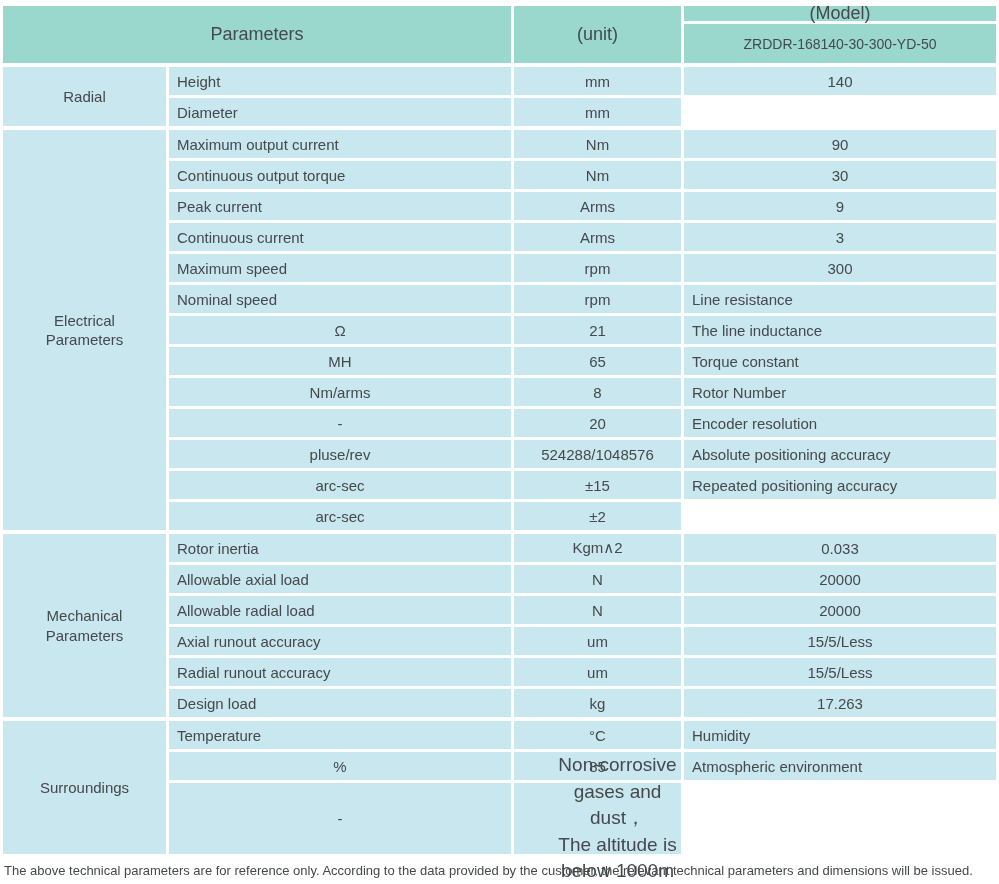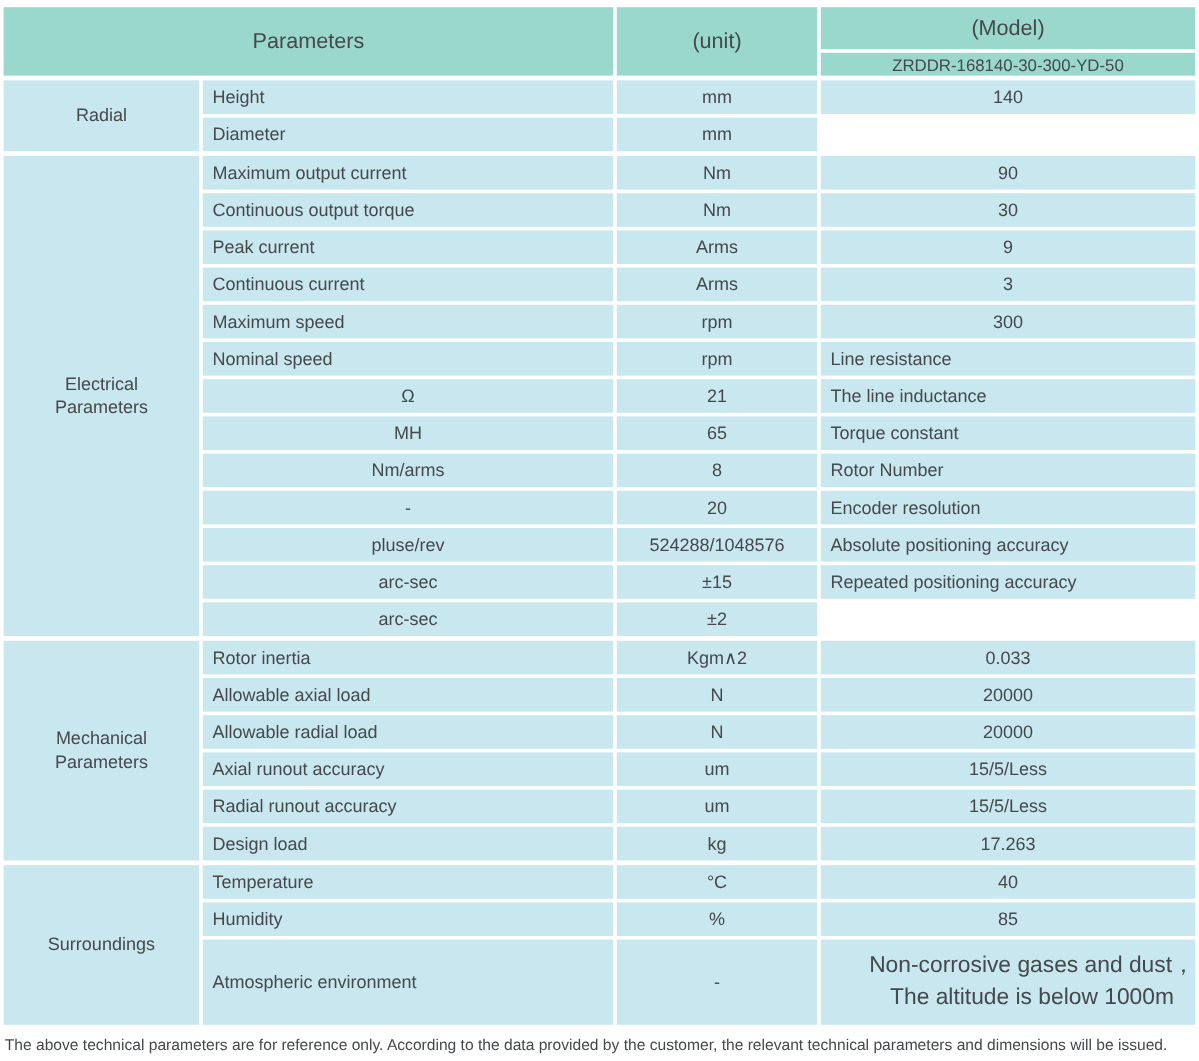--- a/index.html
+++ b/index.html
@@ -24,21 +24,21 @@
     gap:var(--gap);
     height:57px;
     margin-bottom:4px;
   }
   .hcell{
     background:var(--teal);
     display:flex;align-items:center;justify-content:center;
     font-size:18px;
   }
   .model-col{display:flex;flex-direction:column;gap:var(--gap);}
-  .model-top{height:35px;font-size:18px;}
+  .model-top{height:15px;font-size:18px;}
   .model-bottom{flex:1;font-size:14px;}
 
   
   .section{
     display:grid;
     grid-template-columns:163px 342px 167px 1fr;
     grid-auto-rows:28px;
     gap:var(--gap);
     margin-bottom:4px;
   }
@@ -184,21 +184,20 @@
     <div class="c name">Design load</div>
     <div class="c mid">kg</div>
     <div class="c val">17.263</div>
   </div>
 
   <div class="section surroundings">
     <div class="c group span3">Surroundings</div>
 
     <div class="c name">Temperature</div>
     <div class="c mid">°C</div>
-    <div class="c val">40</div>
 
     <div class="c name">Humidity</div>
     <div class="c mid">%</div>
     <div class="c val">85</div>
 
     <div class="c name">Atmospheric environment</div>
     <div class="c mid">-</div>
     <div class="c val multiline">Non-corrosive gases and dust，
 The altitude is below 1000m</div>
   </div>

